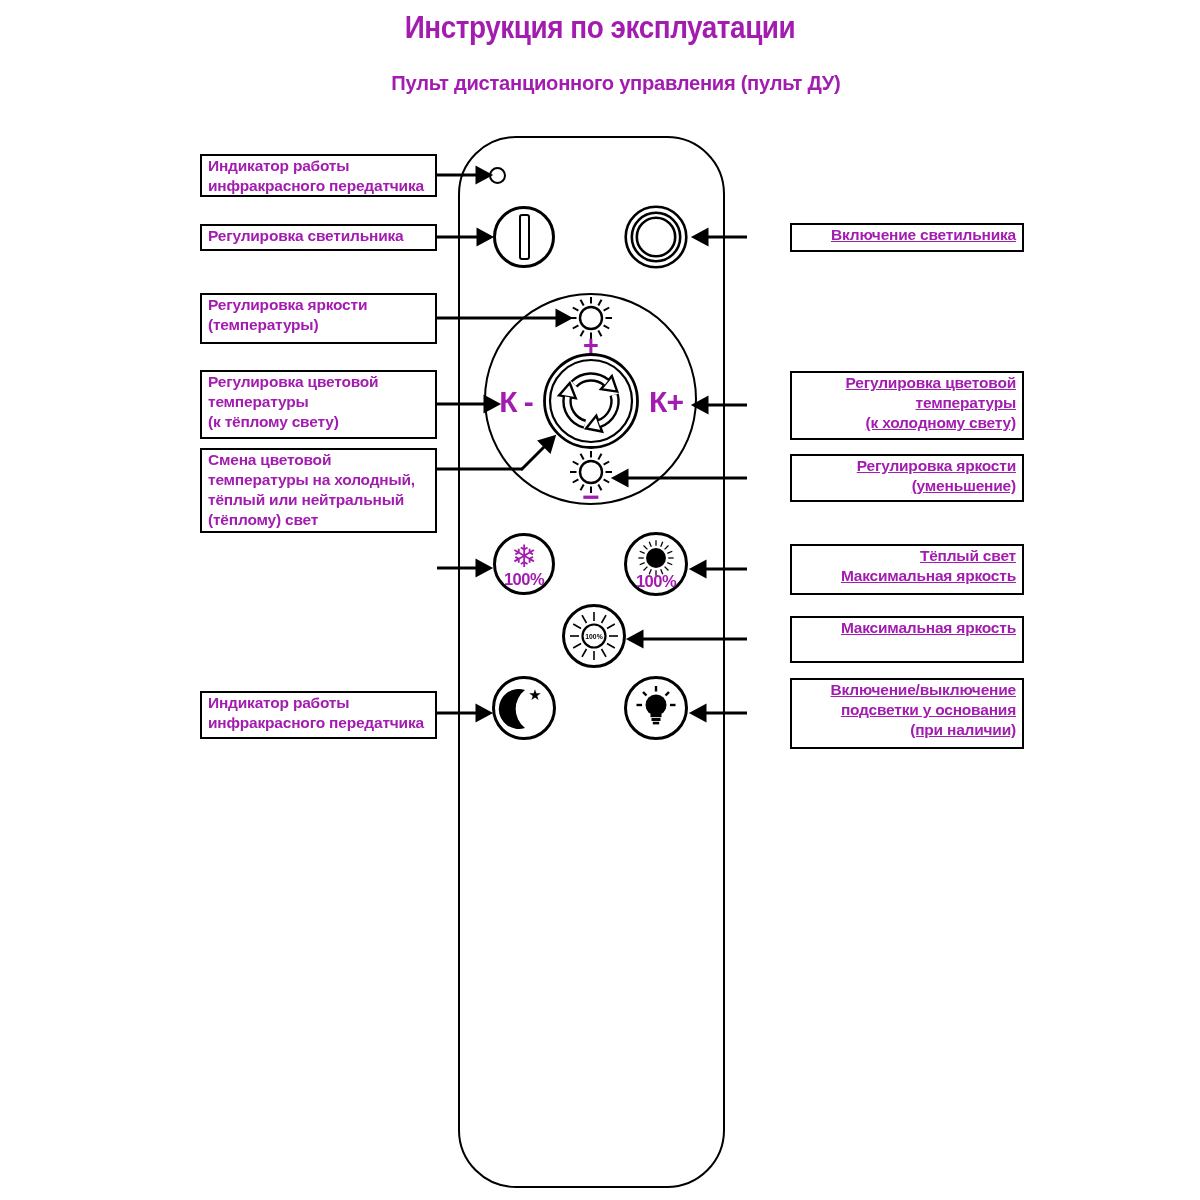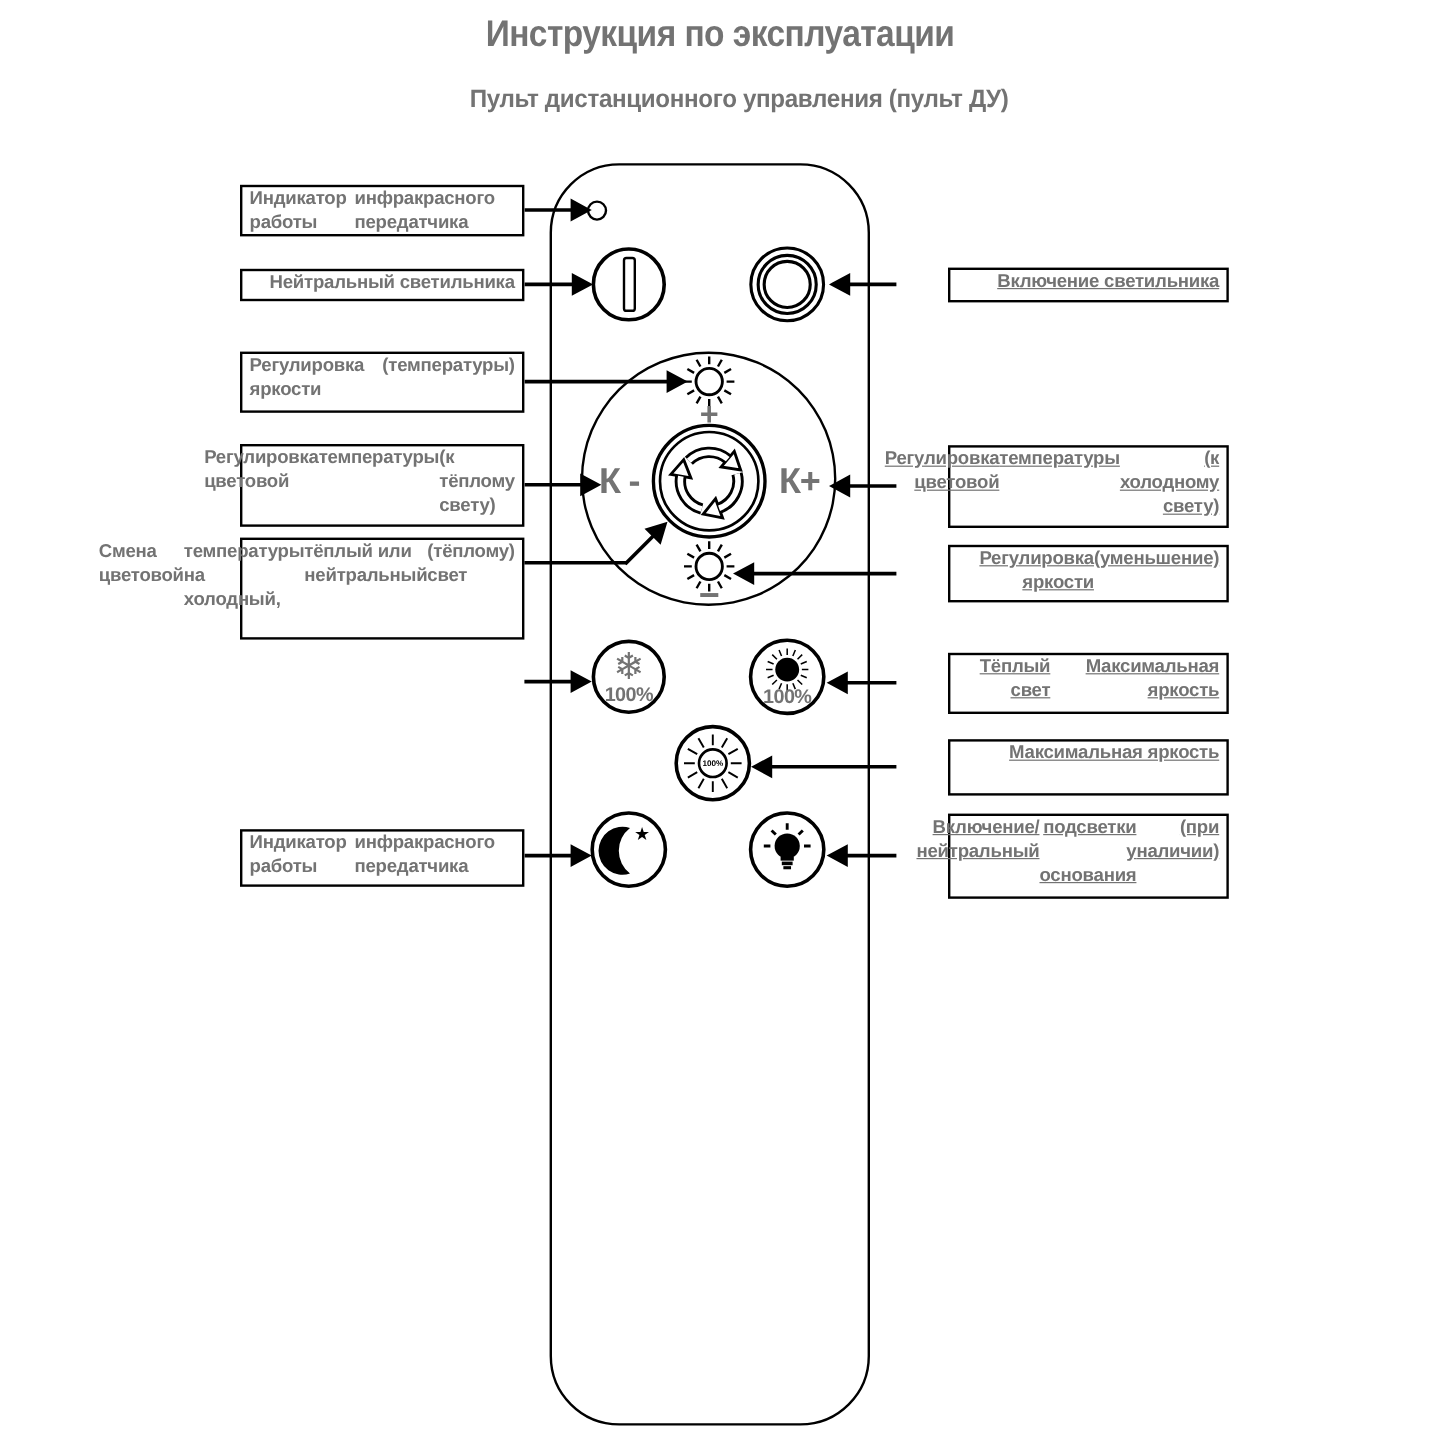--- a/index.html
+++ b/index.html
@@ -1,26 +1,26 @@
 <!DOCTYPE html>
 <html><head>
 <meta charset="utf-8">
 <style>
   html,body{margin:0;padding:0;background:#fff;}
   #canvas{position:relative;width:1108px;height:1200px;background:#fff;overflow:hidden;
-          font-family:"Liberation Sans",sans-serif;color:#737373;}
+          font-family:"Liberation Sans",sans-serif;color:#a21caf;}
   .title{position:absolute;top:10px;left:0;width:1200px;text-align:center;
          font-size:31px;font-weight:bold;letter-spacing:-0.5px;}
   .title>span{display:inline-block;transform:scaleX(0.9);}
   .subtitle{position:absolute;top:71px;left:16px;width:1200px;text-align:center;
             font-size:21px;font-weight:bold;letter-spacing:-0.3px;}
   .subtitle>span{display:inline-block;transform:scaleX(0.96);}
 
   .callout{position:absolute;box-sizing:border-box;border:2px solid #000;background:#fff;
-           display:flex;flex-direction:row;justify-content:flex-end;
+           display:flex;flex-direction:column;justify-content:flex-start;
            font-size:15.5px;font-weight:bold;line-height:20px;letter-spacing:-0.2px;
            padding:0 6px;z-index:5;}
   .callout.left{left:200px;width:237px;text-align:left;}
   .callout.right{left:790px;width:234px;text-align:right;text-decoration:underline;}
 
   #connectors{position:absolute;left:0;top:0;z-index:3;}
 
   .remote{position:absolute;left:458px;top:136px;width:267px;height:1052px;
           box-sizing:border-box;border:2px solid #000;border-radius:58px;background:#fff;z-index:1;}
 
@@ -265,21 +265,21 @@
           <polygon points="692,713 705,706 705,720"></polygon>
         </g>
     </g>
   </svg>
 
   <div class="callout left" style="top:154px;height:43px">
     <div>Индикатор работы</div>
     <div>инфракрасного передатчика</div>
   </div>
   <div class="callout left" style="top:224px;height:27px">
-    <div>Нейтральный светильника</div>
+    <div>Регулировка светильника</div>
   </div>
   <div class="callout left" style="top:293px;height:51px">
     <div>Регулировка яркости</div>
     <div>(температуры)</div>
   </div>
   <div class="callout left" style="top:370px;height:69px">
     <div>Регулировка цветовой</div>
     <div>температуры</div>
     <div>(к тёплому свету)</div>
   </div>
@@ -307,18 +307,18 @@
     <div>(уменьшение)</div>
   </div>
   <div class="callout right" style="top:544px;height:51px">
     <div>Тёплый свет</div>
     <div>Максимальная яркость</div>
   </div>
   <div class="callout right" style="top:616px;height:47px">
     <div>Максимальная яркость</div>
   </div>
   <div class="callout right" style="top:678px;height:71px">
-    <div>Включение/нейтральный</div>
+    <div>Включение/выключение</div>
     <div>подсветки у основания</div>
     <div>(при наличии)</div>
   </div>
 
 </div>
 
 </body></html>

